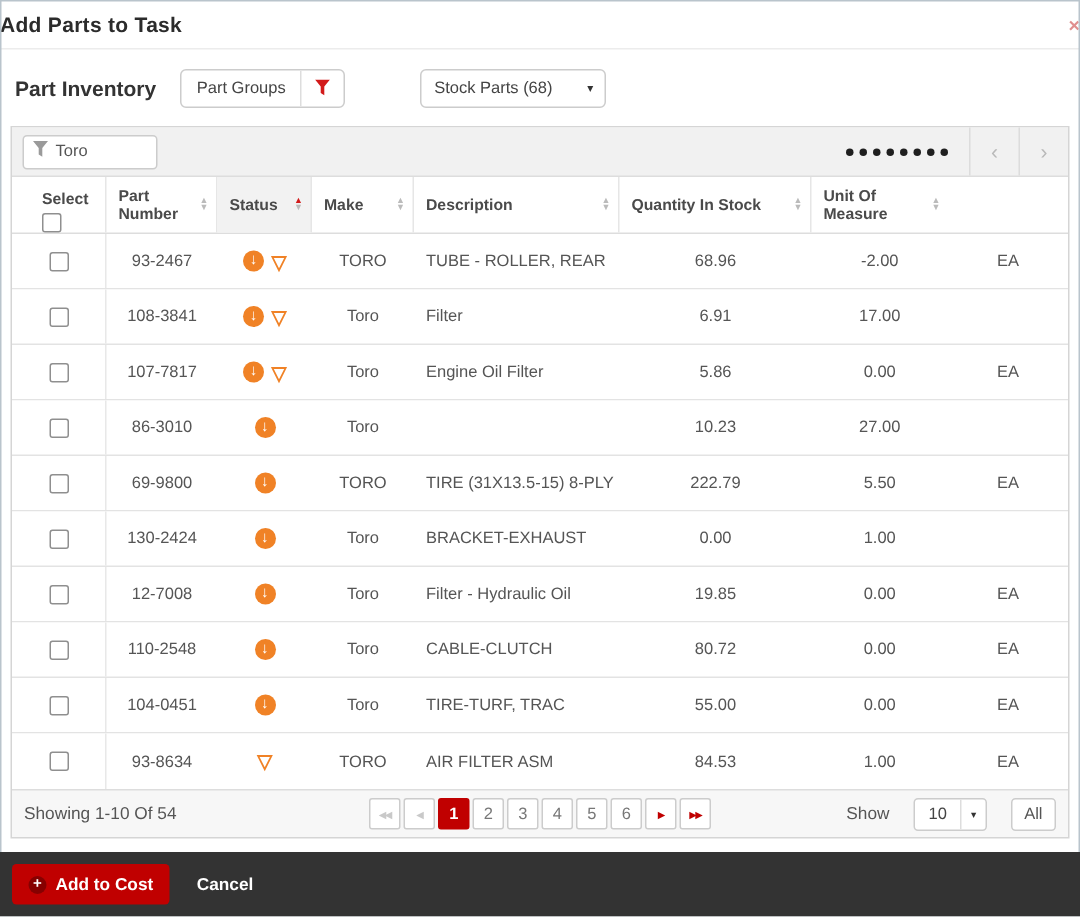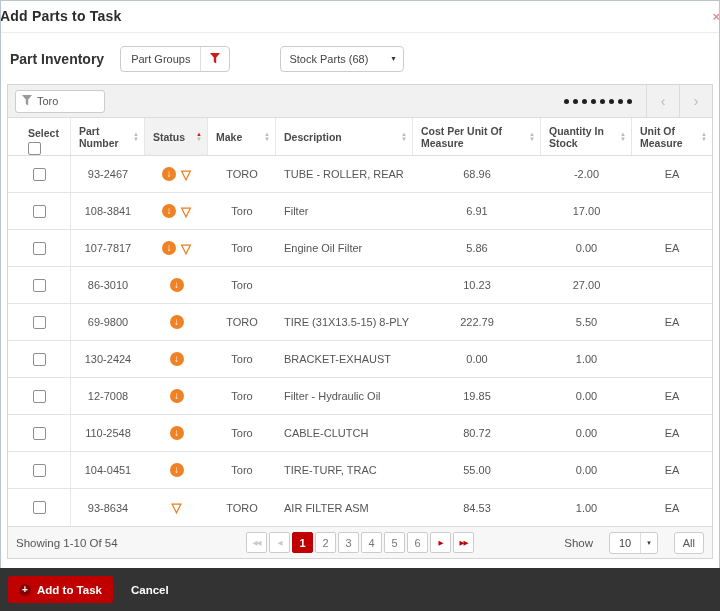--- a/index.html
+++ b/index.html
@@ -160,27 +160,20 @@
           </span>
       </div>
       <div class="th">
         <span>Description</span>
         <span class="sort">
             <i class="s-up">▲</i>
             <i class="s-down">▼</i>
           </span>
       </div>
       <div class="th">
-        <span>Cost Per Unit Of Measure</span>
-        <span class="sort">
-            <i class="s-up">▲</i>
-            <i class="s-down">▼</i>
-          </span>
-      </div>
-      <div class="th">
         <span>Quantity In Stock</span>
         <span class="sort">
             <i class="s-up">▲</i>
             <i class="s-down">▼</i>
           </span>
       </div>
       <div class="th">
         <span>Unit Of Measure</span>
         <span class="sort">
             <i class="s-up">▲</i>
@@ -368,18 +361,18 @@
         </div>
         <button class="all-btn">All</button>
       </div>
     </div>
 
   </div>
 
   <div class="action-bar">
     <button class="add-btn">
       <span class="plus-circle">+</span>
-      <span>Add to Task</span>
+      <span>Add to Cost</span>
     </button>
     <span class="cancel-btn">Cancel</span>
   </div>
 
 </div>
 
 </body></html>

